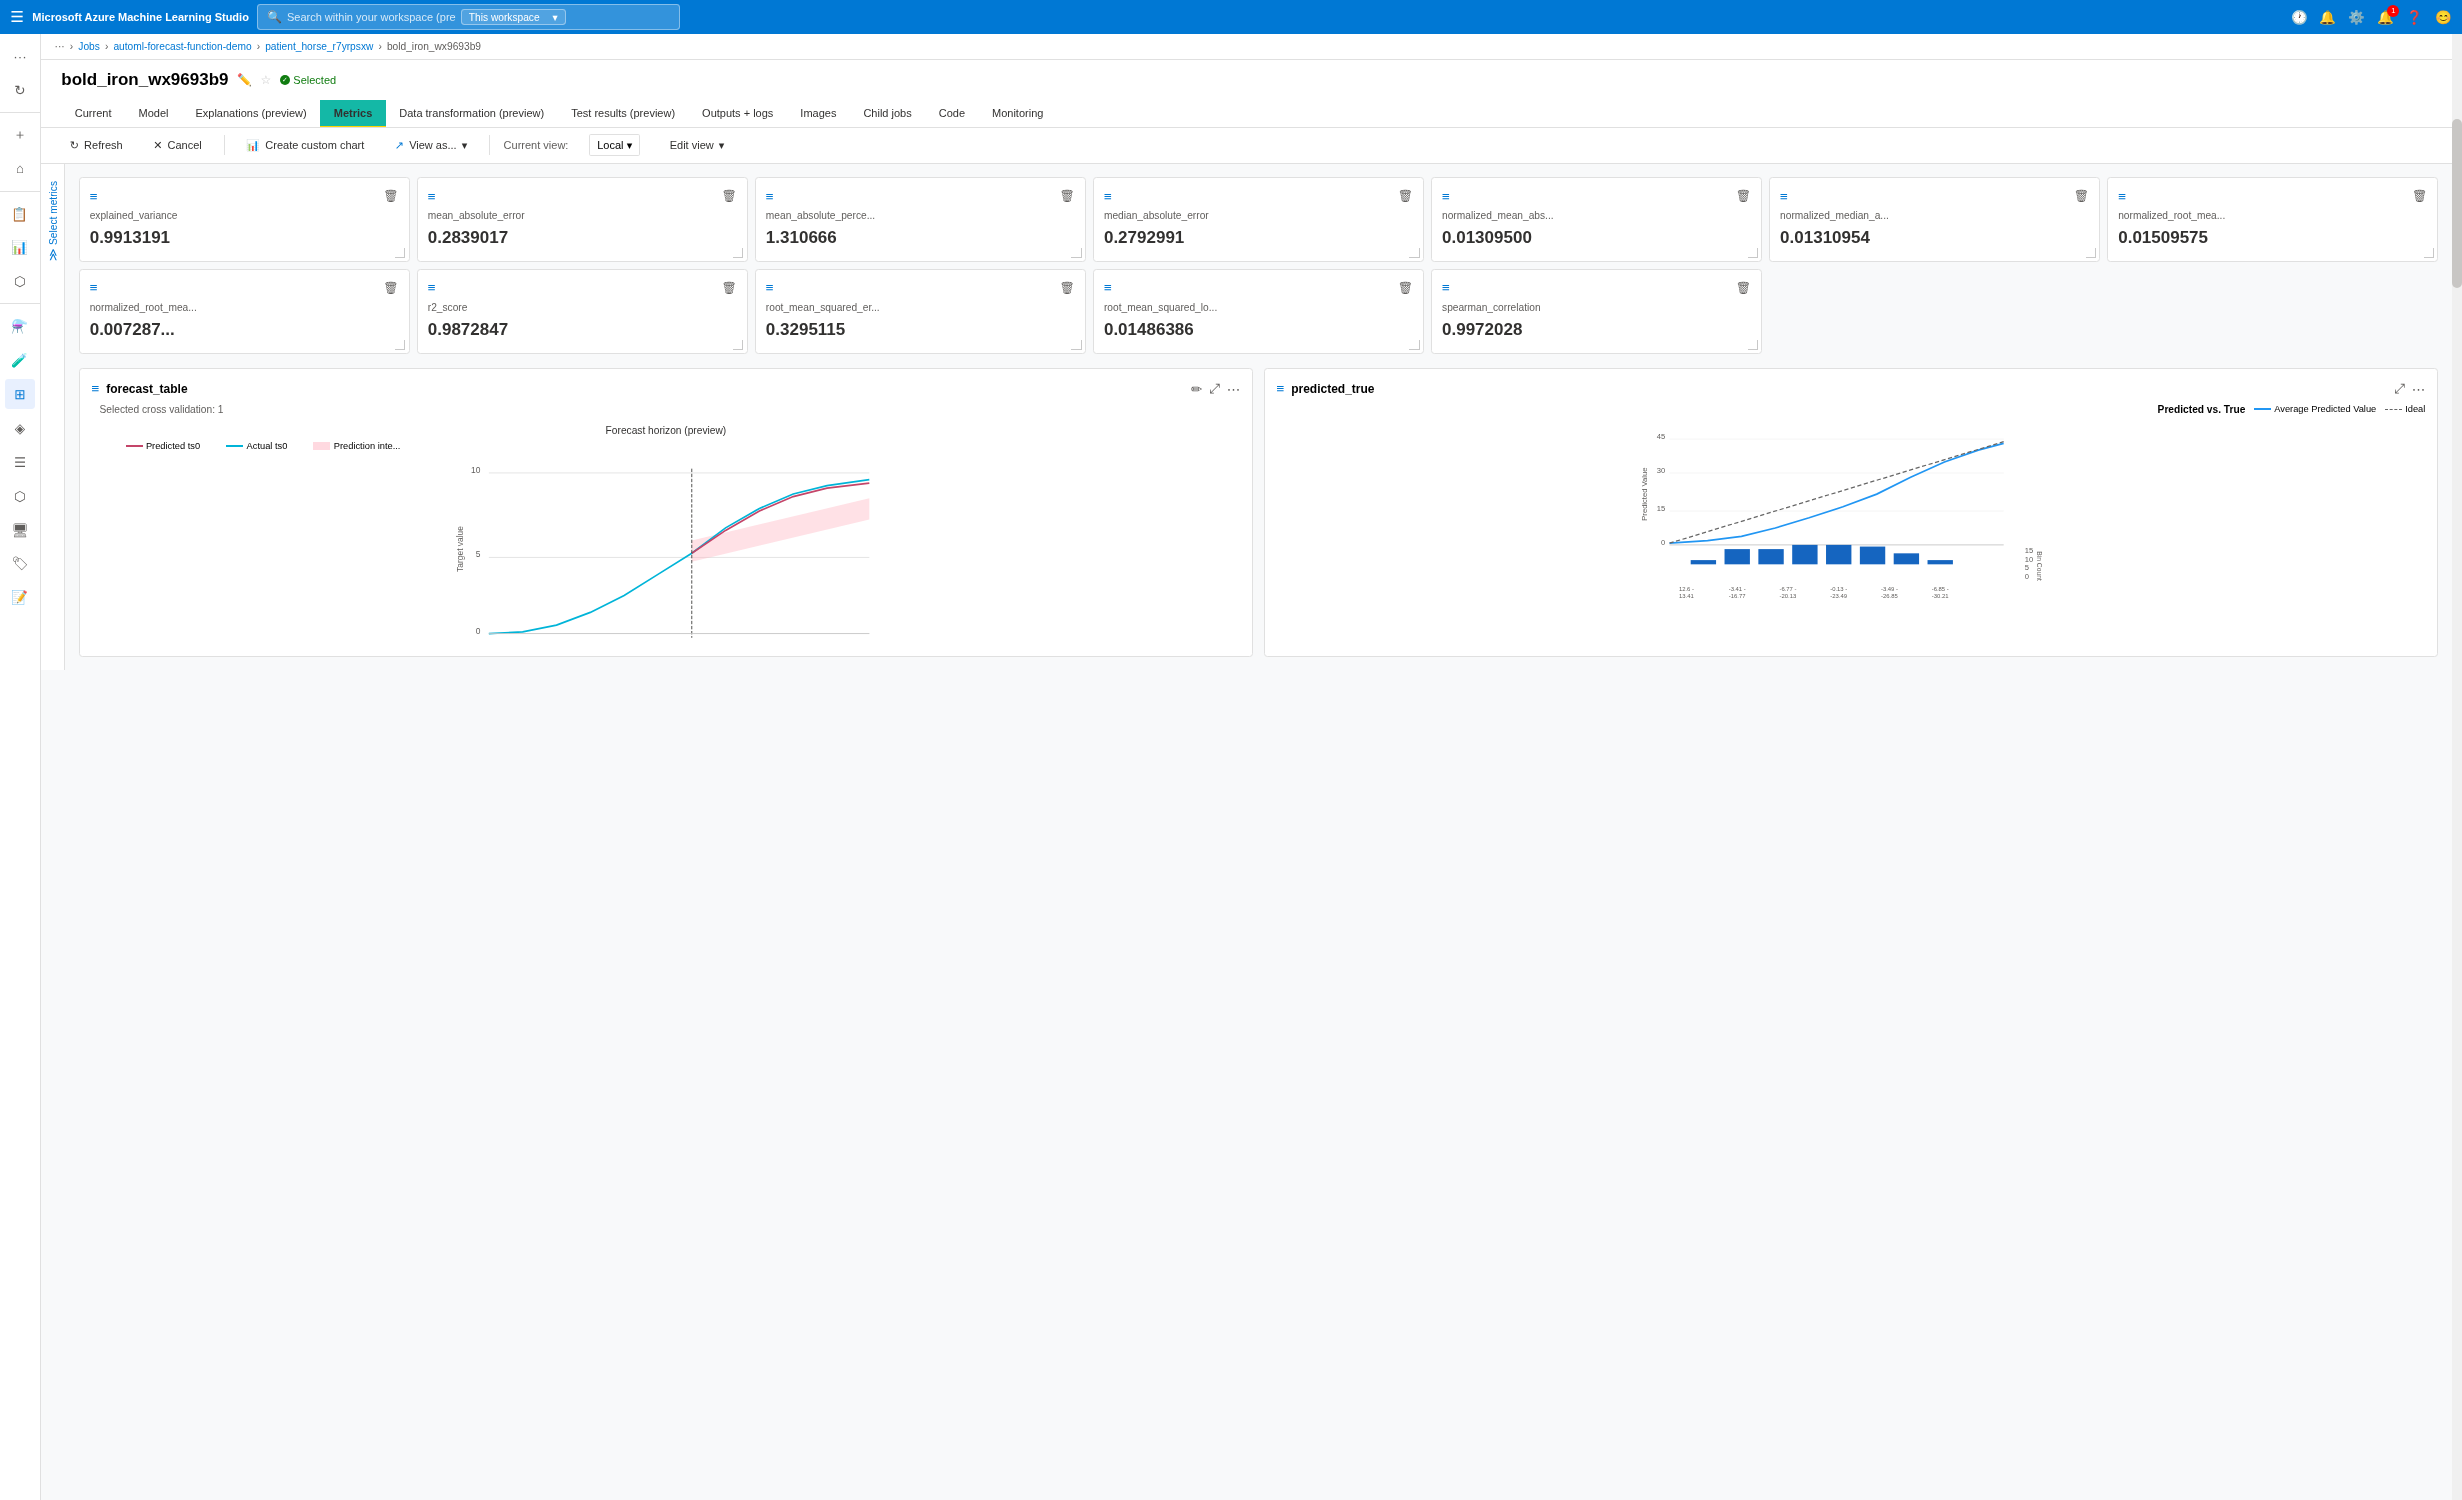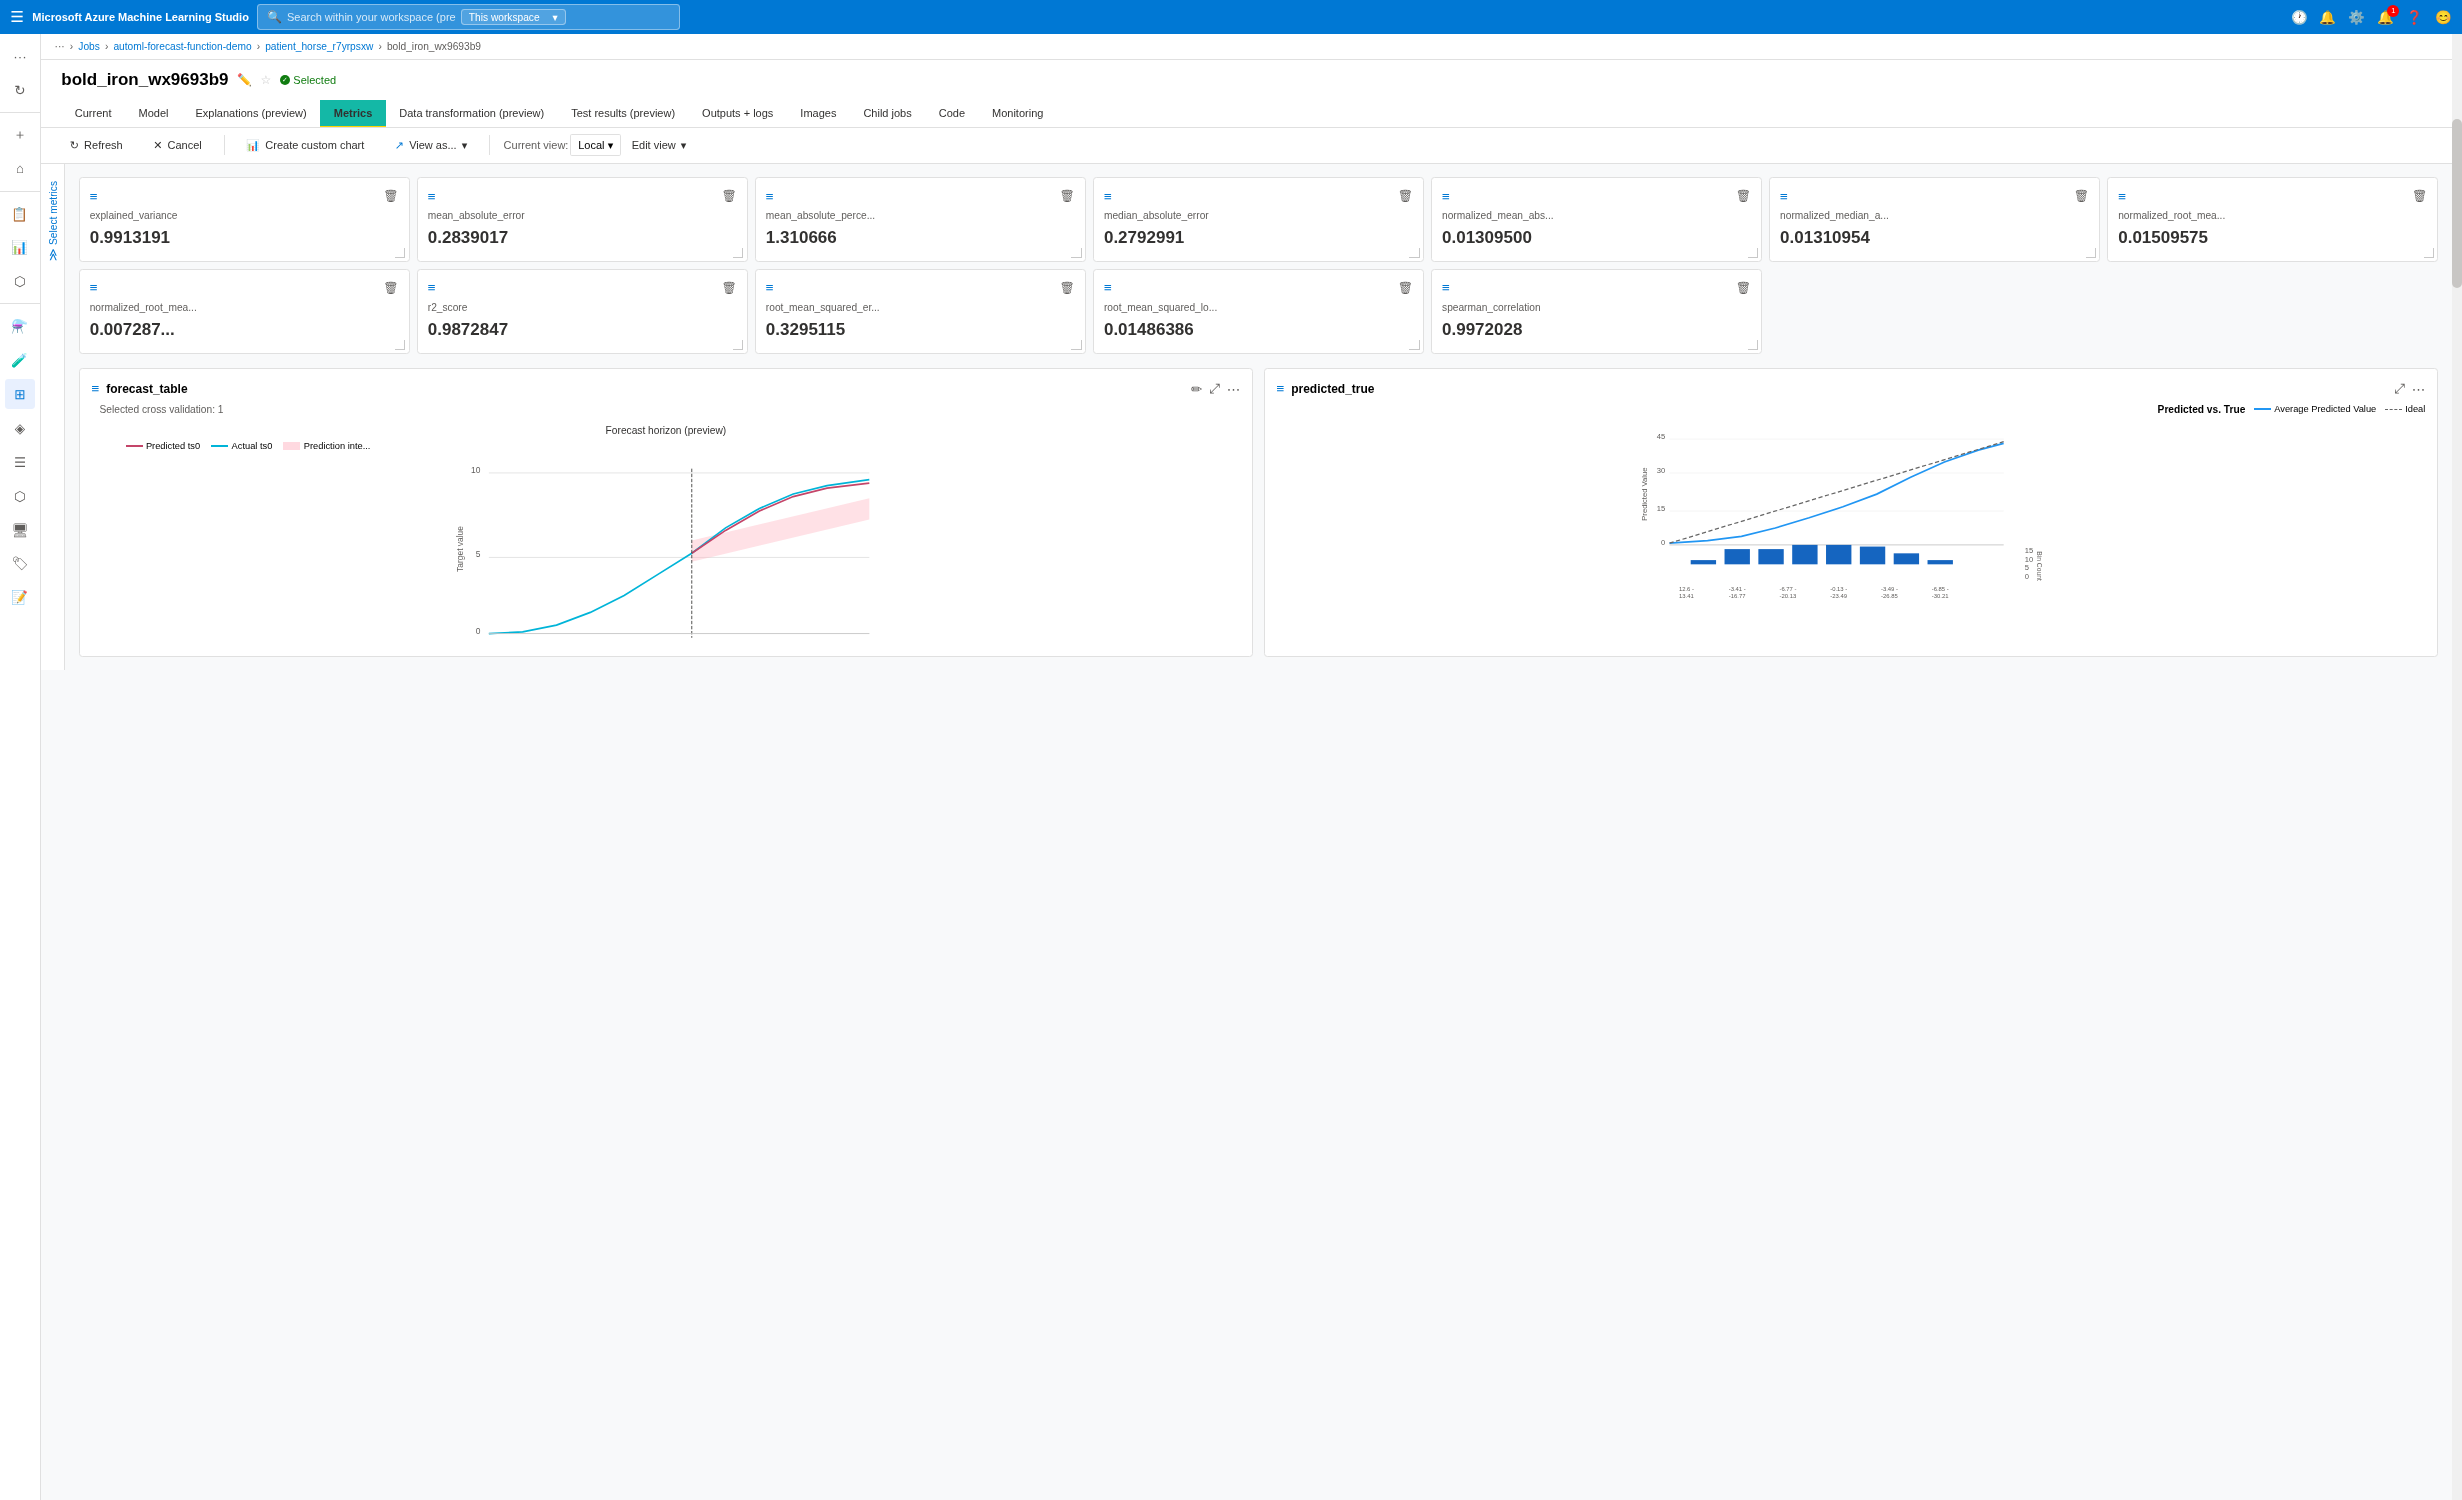--- a/index.html
+++ b/index.html
@@ -161,21 +161,21 @@
       gap: 5.1px;
       padding: 3.4px 8.5px;
       border: none;
       background: transparent;
       cursor: pointer;
       font-size: 11px;
       color: #323130;
       border-radius: 1.7px;
     }
     .toolbar-divider { width: 0.8px; height: 20.3px; background: #e0e0e0; }
-    .toolbar-group { display: flex; align-items: center; gap: 2px; }
+    .toolbar-group { display: flex; align-items: center; gap: 21px; }
     .view-label { color: #605e5c; font-size: 11px; }
     .view-select {
       display: flex;
       align-items: center;
       gap: 3.4px;
       padding: 3.4px 6.8px;
       border: 0.8px solid #e0e0e0;
       border-radius: 1.7px;
       cursor: pointer;
       font-size: 11px;
@@ -563,21 +563,21 @@
               </div>
               <div class="chart-actions">
                 <button class="chart-action-btn">✏</button>
                 <button class="chart-action-btn">⤢</button>
                 <button class="chart-action-btn">⋯</button>
               </div>
             </div>
             <div class="chart-subtitle">Selected cross validation: 1</div>
 
             <div style="text-align:center;font-size:10.2px;color:#323130;margin-bottom:5.1px;">Forecast horizon (preview)</div>
-            <div style="display:flex;gap:11px;font-size:9.3px;margin-bottom:5.1px;padding-left:34px;">
+            <div style="display:flex;gap:26px;font-size:9.3px;margin-bottom:5.1px;padding-left:34px;">
               <div class="legend-item">
                 <div style="width:17px;height:1.7px;background:#c44569;"></div>
                 <span>Predicted ts0</span>
               </div>
               <div class="legend-item">
                 <div style="width:17px;height:1.7px;background:#00b4d8;"></div>
                 <span>Actual ts0</span>
               </div>
               <div class="legend-item">
                 <div style="width:17px;height:8.5px;background:#ffb3c1;opacity:0.5;"></div>

